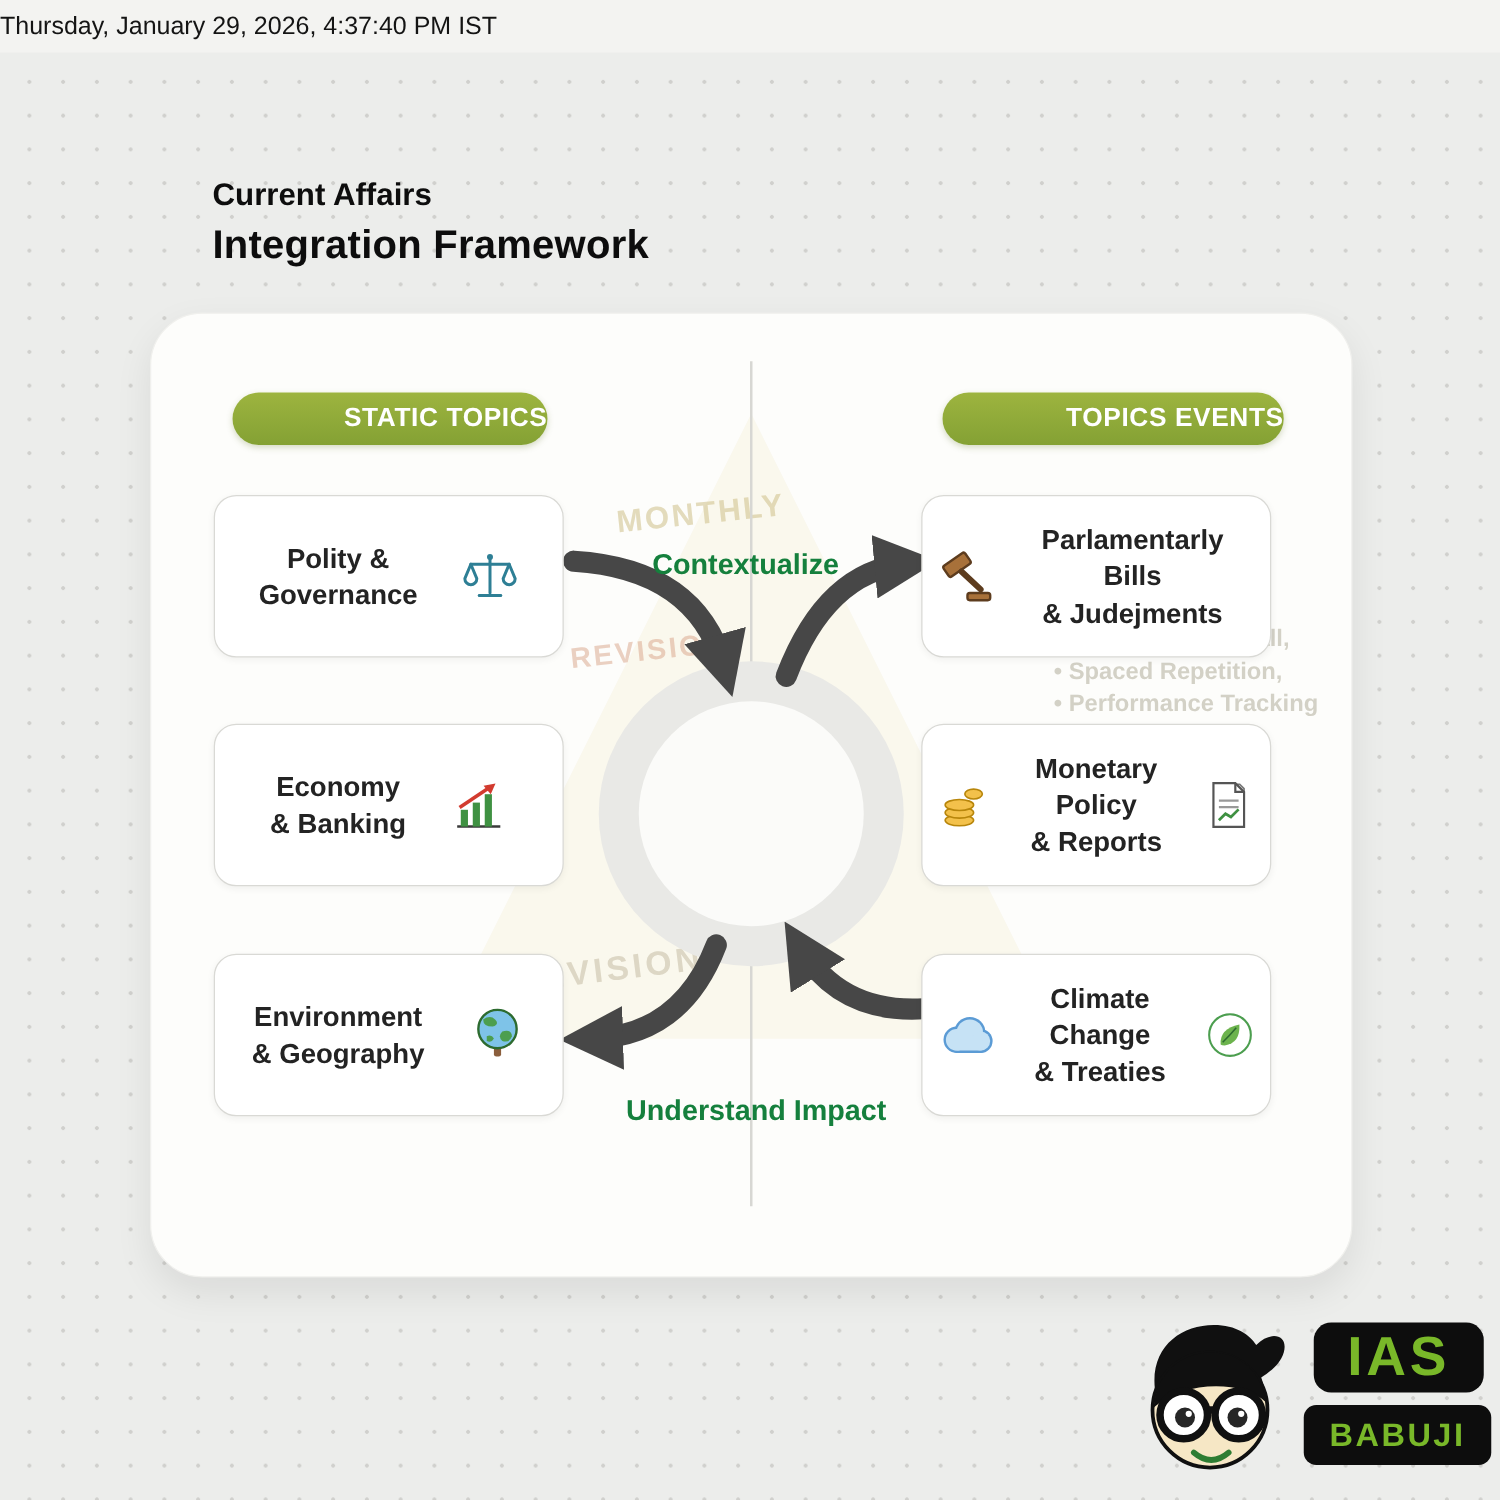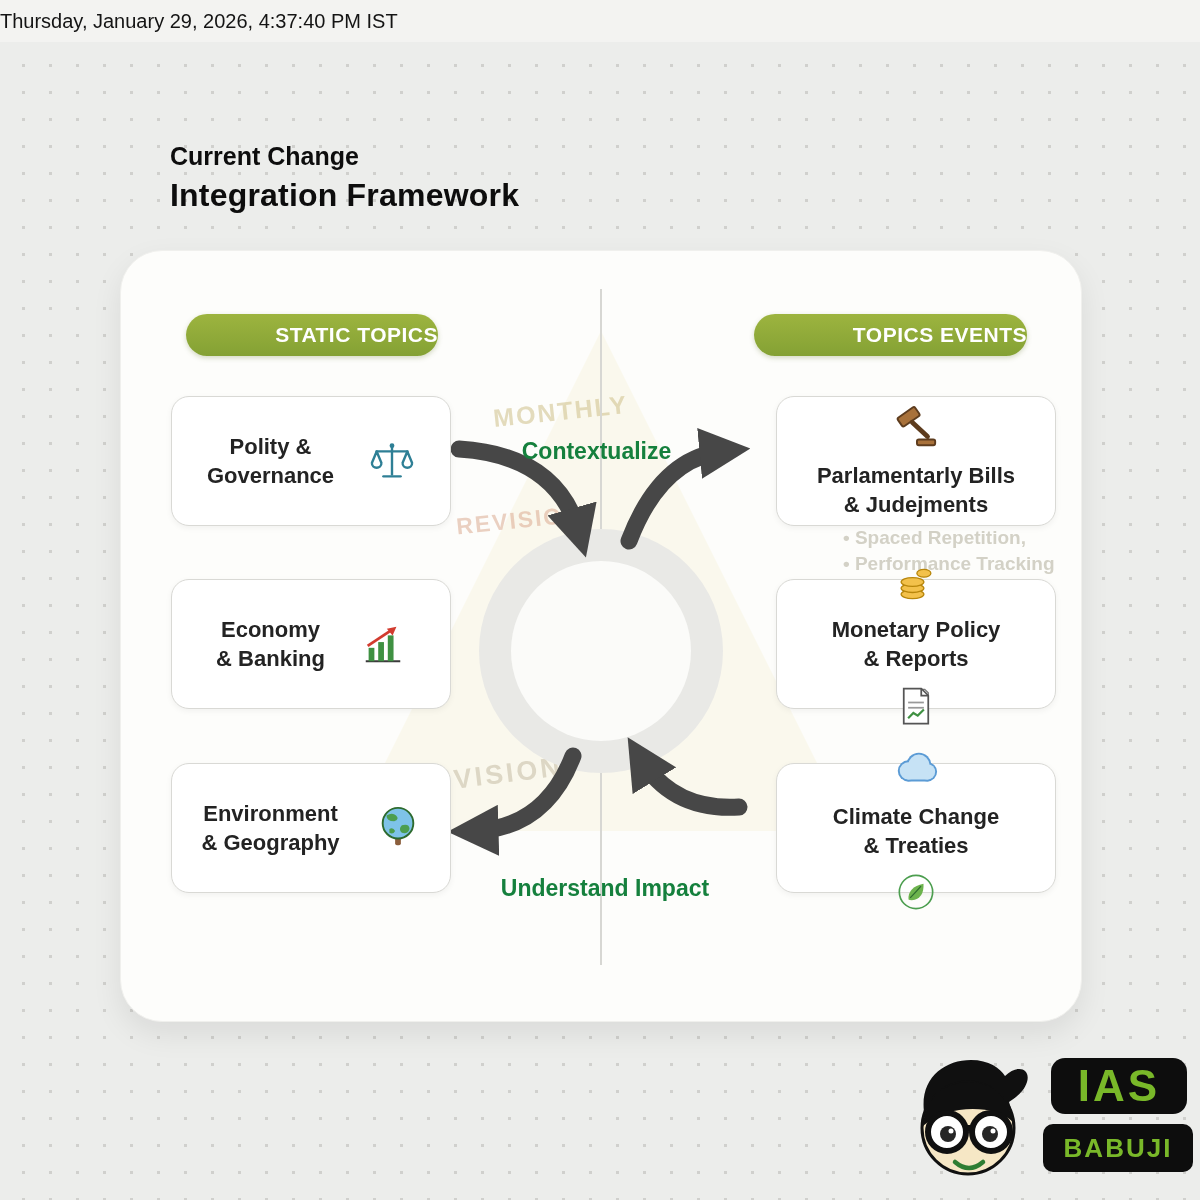--- a/index.html
+++ b/index.html
@@ -41,21 +41,21 @@
   }
   .pill-left{left:65px;width:252px;}
   .pill-right{left:633px;width:273px;}
   .topic-box{
     position:absolute;width:280px;height:130px;z-index:2;box-sizing:border-box;
     background:#ffffff;border:1.5px solid #d9d9d5;border-radius:18px;
     box-shadow:0 2px 6px rgba(0,0,0,0.05);
     display:flex;align-items:center;justify-content:center;gap:12px;padding:0 12px;
   }
   .col-left{left:50px;gap:35px;}
-  .col-right{left:655px;flex-direction:column;}
+  .col-right{left:616px;}
   .row1{top:145px;} .row2{top:328px;} .row3{top:512px;}
   .box-label{
     white-space:pre-line;text-align:center;font-size:22px;font-weight:700;
     color:#232323;line-height:1.32;
   }
   .box-icon{flex:0 0 auto;display:flex;}
   .center-label{
     position:absolute;left:380px;top:356px;width:200px;z-index:2;
     white-space:pre-line;text-align:center;font-size:22px;font-weight:600;
     color:#1f1f1f;line-height:1.3;
@@ -75,21 +75,21 @@
 </head>
 <body>
 
 <div class="page">
 
   <div class="statusbar">
     <span>Thursday, January 29, 2026, 4:37:40 PM IST</span>
   </div>
 
   <div class="titles">
-    <div class="title1">Current Change</div>
+    <div class="title1">Current Affairs</div>
     <div class="title2">Integration Framework</div>
   </div>
 
   <div class="card">
 
     <svg class="wm-triangle" viewBox="0 0 960 770">
       <polygon points="480,80 230,580 730,580" fill="#f6f1dc" opacity="0.45"></polygon>
     </svg>
     <div class="wm-text wm-monthly">MONTHLY</div>
     <div class="wm-text wm-revision">REVISION</div>

